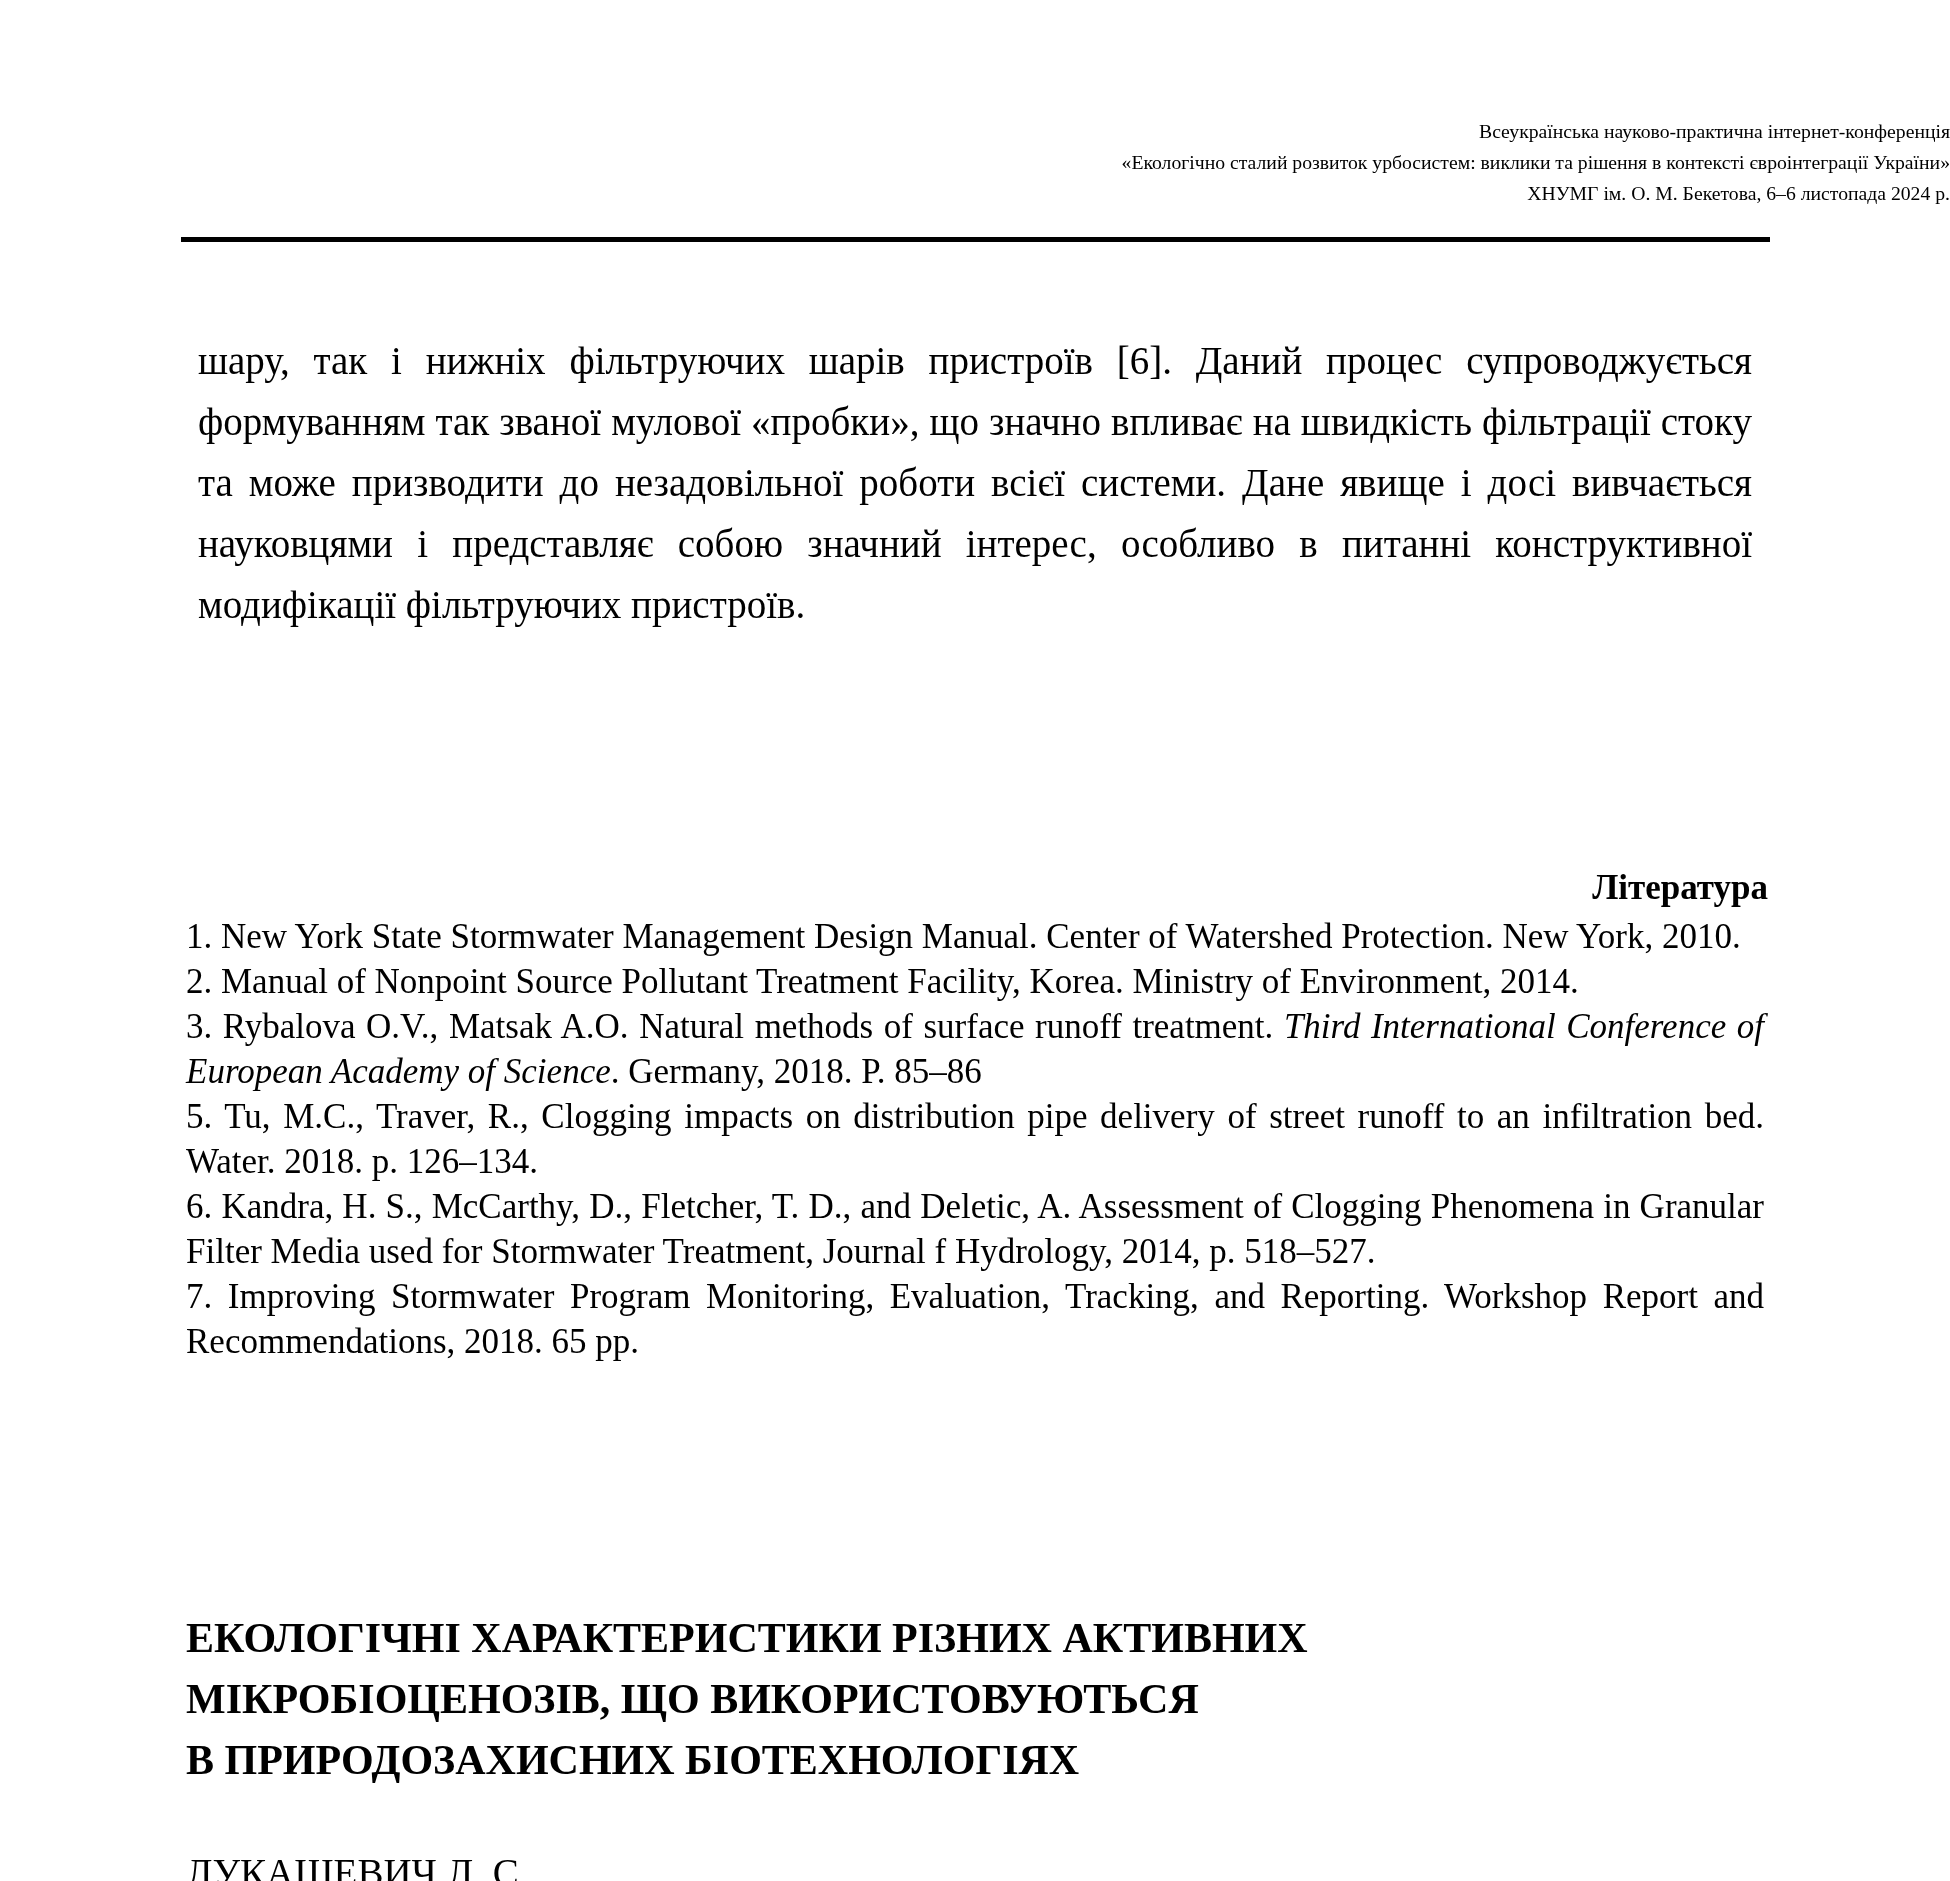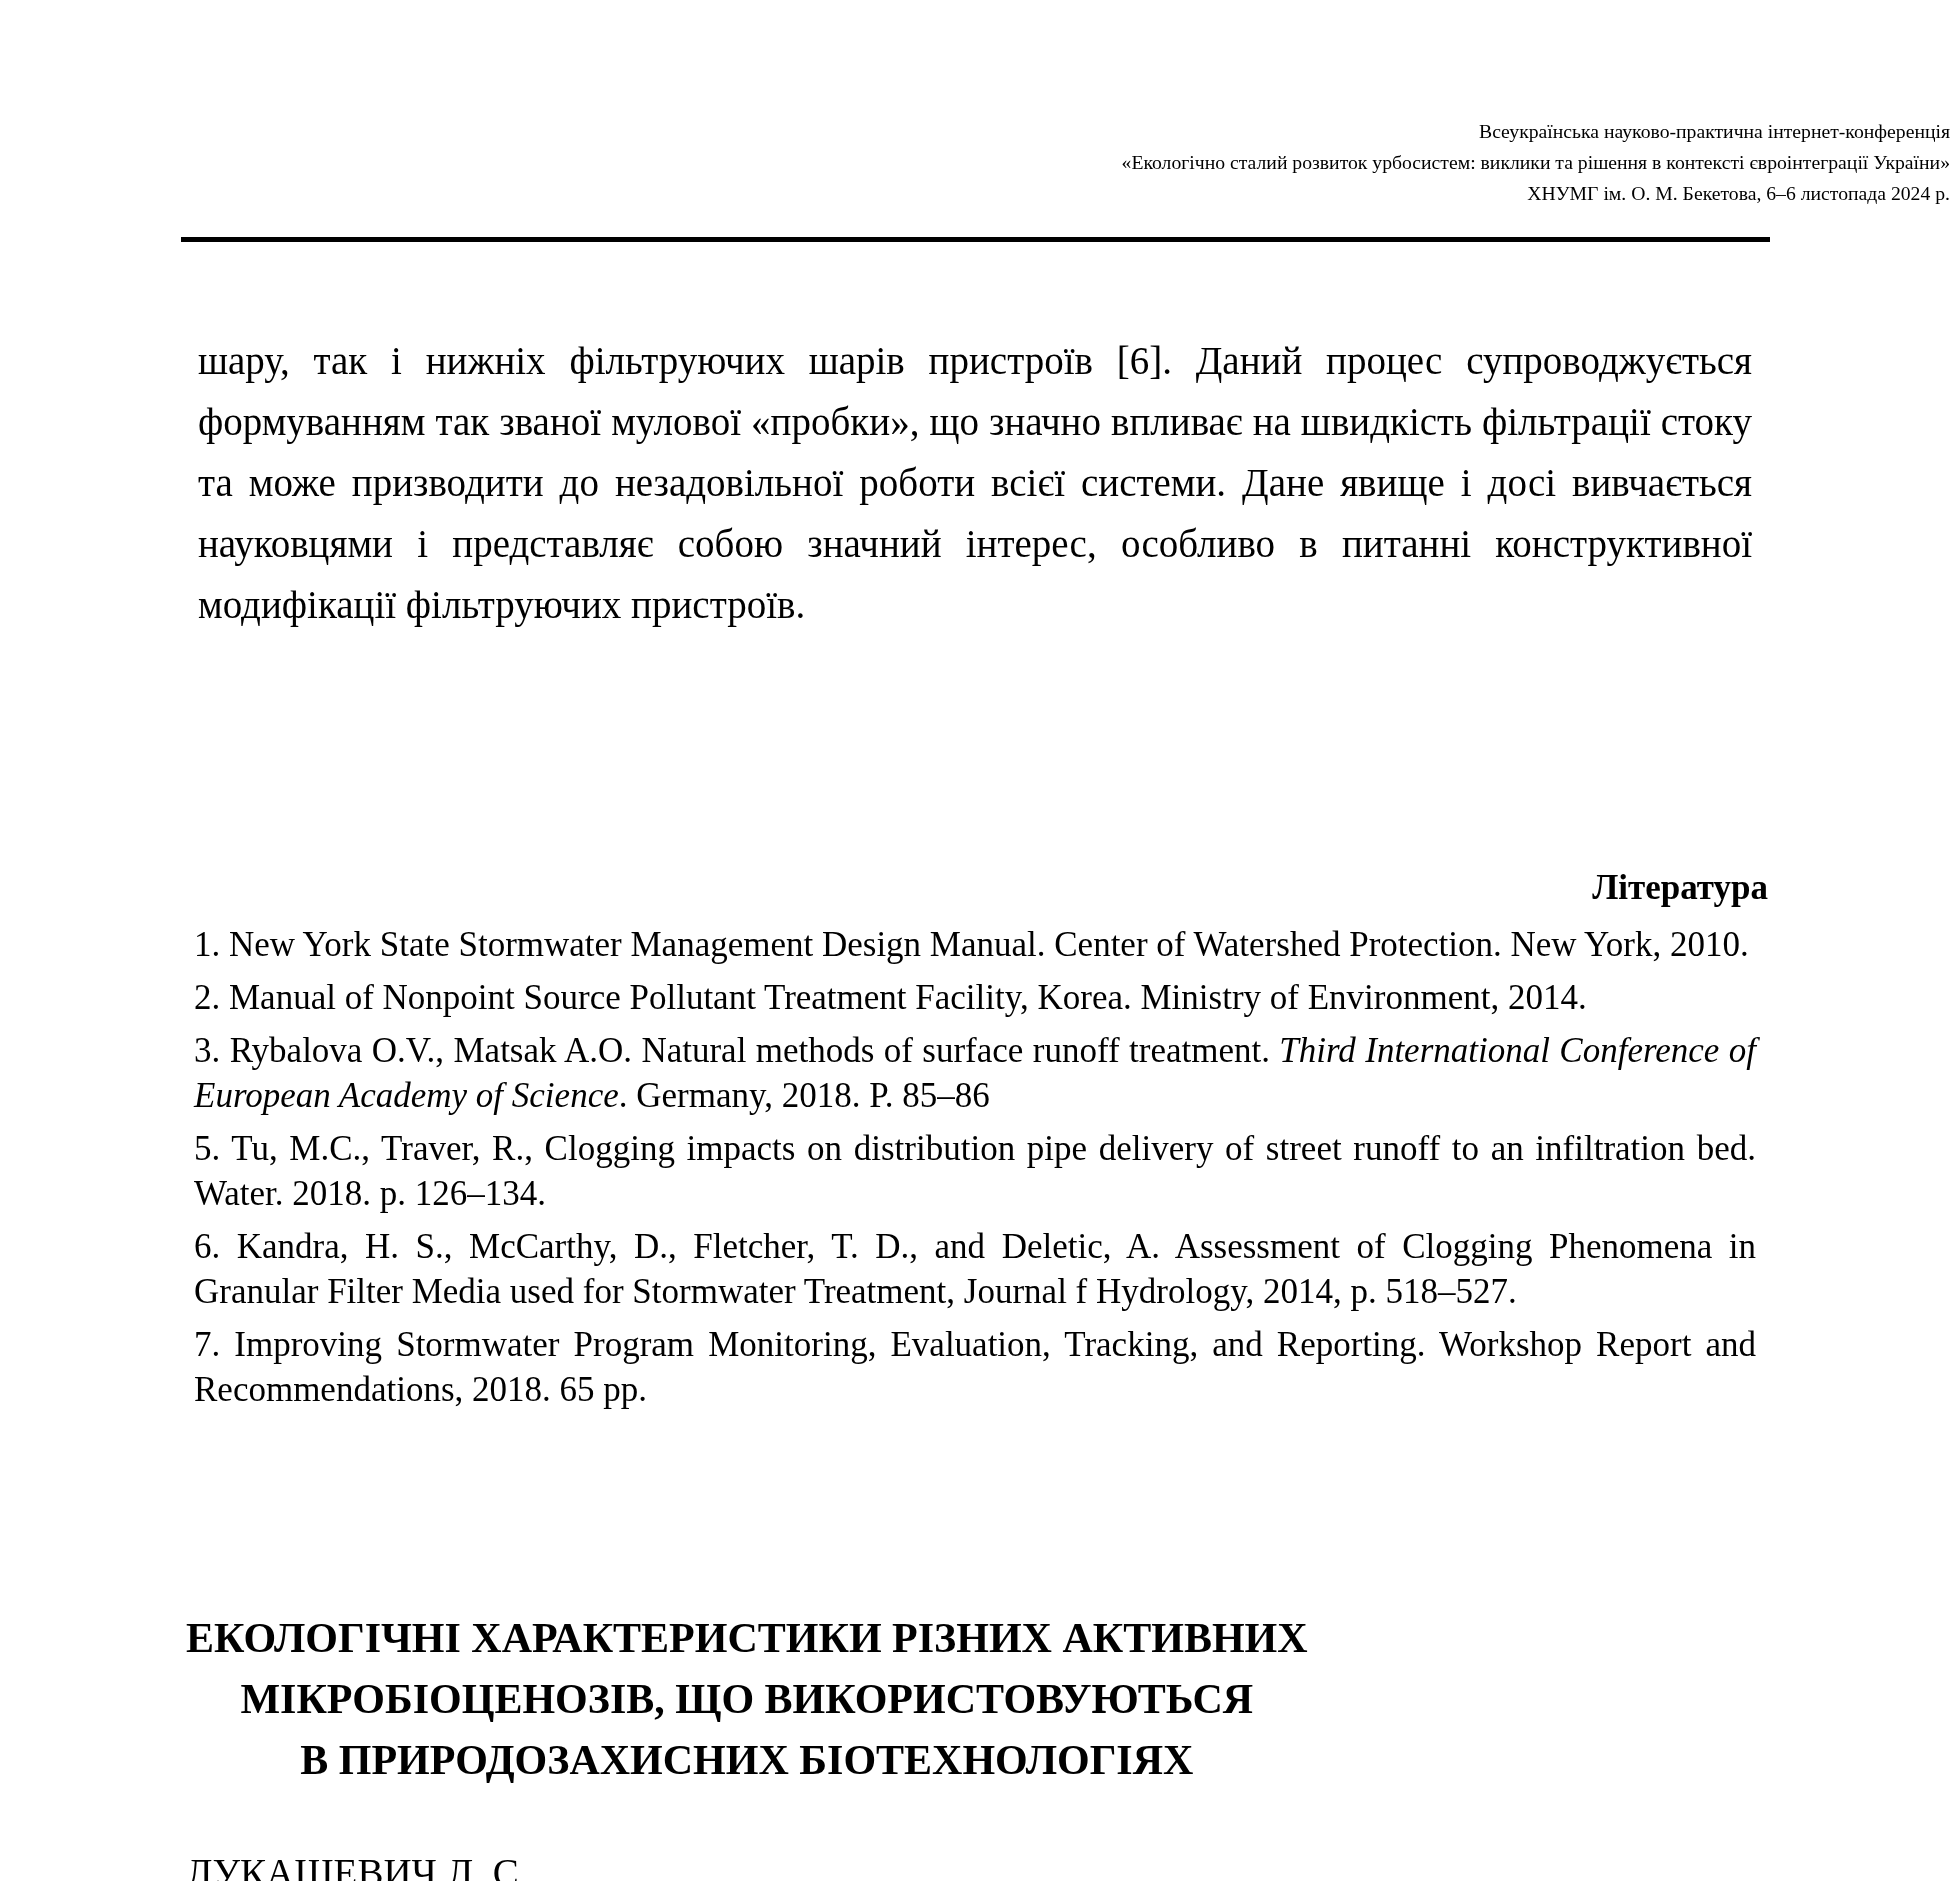--- a/index.html
+++ b/index.html
@@ -6,23 +6,23 @@
   body { width:1950px; height:1881px; overflow:hidden; position:relative;
          font-family:"Liberation Serif", serif; color:#000; }
   .hdr { position:absolute; left:0; width:1950px; text-align:right; font-size:19.7px; line-height:31px; }
   .hdr1 { top:116px; }
   .rule { position:absolute; left:181px; width:1589px; top:237px; height:4.7px; background:#000; }
   .body { position:absolute; left:186px; width:1578px; top:318px; font-size:39px; line-height:61px; text-align:justify; }
   .body p { margin:12px; }
   .body p.indent { text-indent:118px; }
   .lit-h { position:absolute; left:0; width:1768px; top:866px; text-align:right; font-weight:bold; font-size:35px; line-height:44px; }
   .refs { position:absolute; left:186px; width:1578px; top:914px; font-size:35px; line-height:45px; text-align:justify; }
-  .refs p { margin:8px; }
+  .refs p { margin:0; }
   .refs i { font-style:italic; }
-  .title { position:absolute; left:186px; top:1608px; font-size:42px; line-height:61px; font-weight:bold;text-align:center; }
+  .title { position:absolute; left:186px; top:1608px; font-size:42px; line-height:61px; font-weight:bold; }
   .author { position:absolute; left:186px; top:1849px; font-size:39px; line-height:47px; }
 </style>
 </head>
 <body>
 
 <div class="hdr hdr1">
   <div>Всеукраїнська науково-практична інтернет-конференція</div>
   <div>«Екологічно сталий розвиток урбосистем: виклики та рішення в контексті євроінтеграції України»</div>
   <div>ХНУМГ ім. О. М. Бекетова, 6–6 листопада 2024 р.</div>
 </div>

